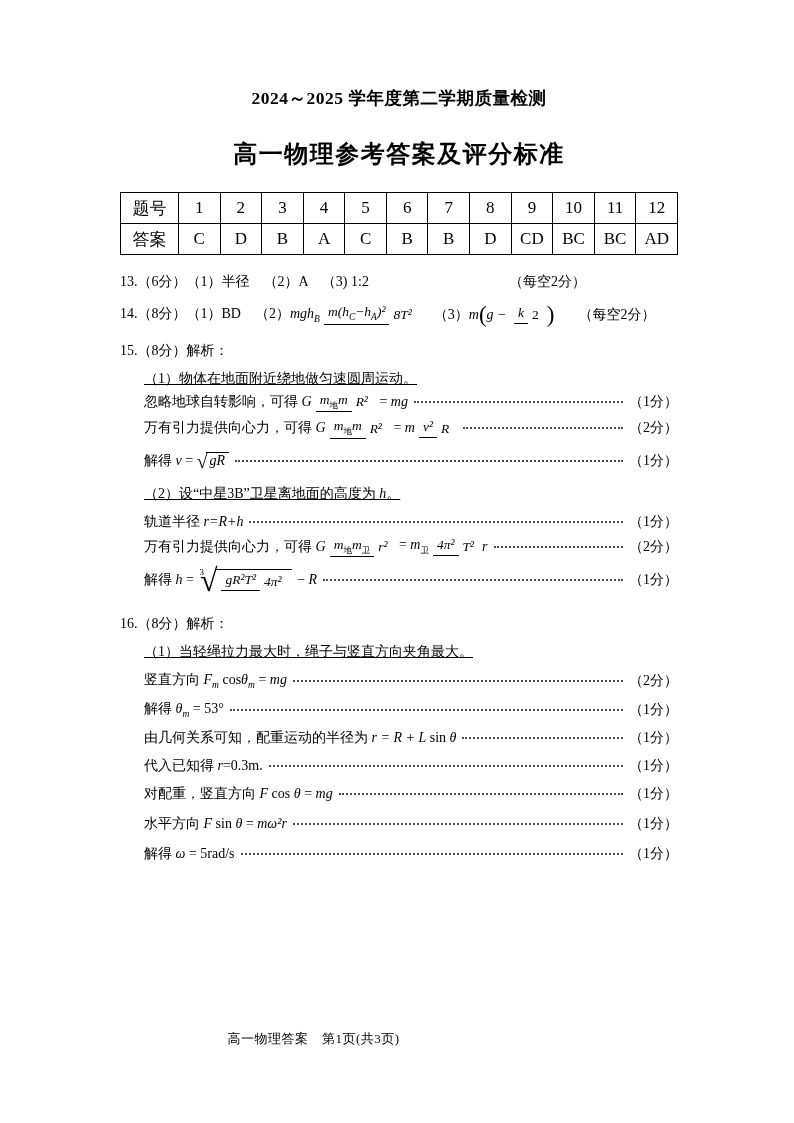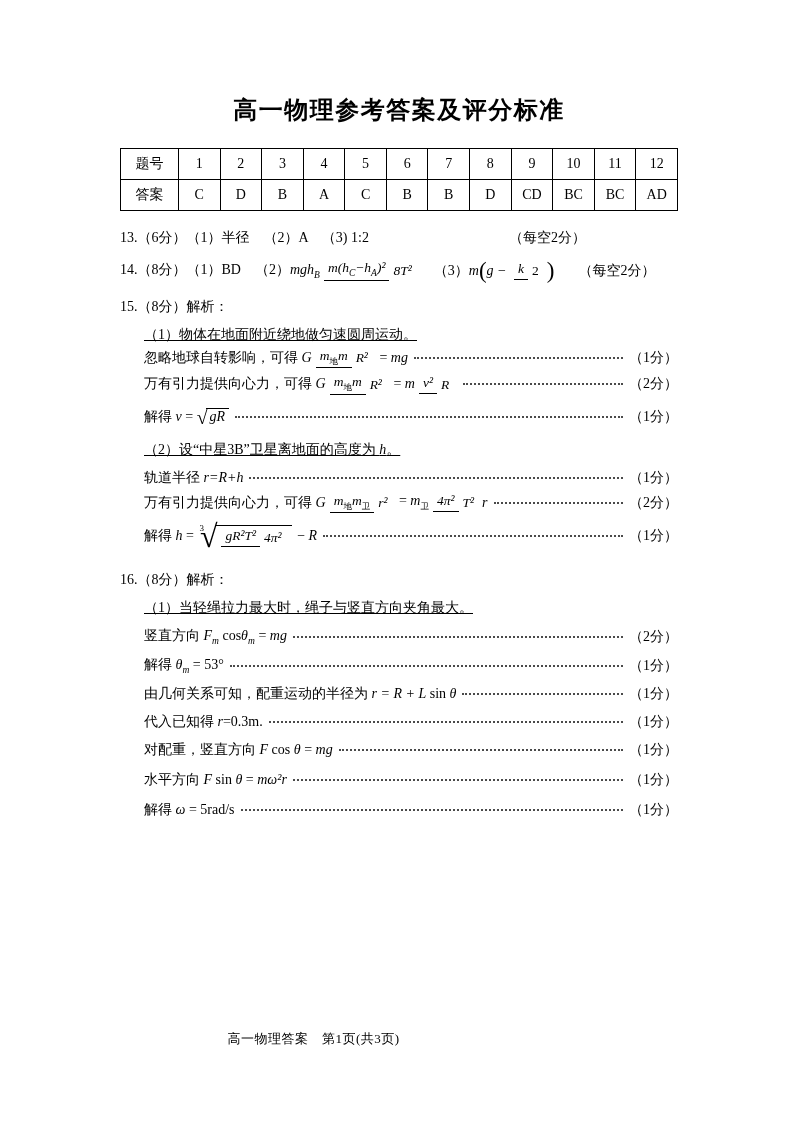--- a/index.html
+++ b/index.html
@@ -1,22 +1,22 @@
 <!DOCTYPE html>
 <html><head>
 <meta charset="utf-8">
 <title>高一物理参考答案及评分标准</title>
 <style>
 *{margin:0;padding:0;box-sizing:border-box;}
 body{width:794px;height:1123px;background:#ffffff;color:#000;font-family:"Liberation Serif","DejaVu Serif",serif;font-size:14px;position:relative;overflow:hidden;}
 .page{position:absolute;left:120px;top:86px;width:558px;}
 .title{text-align:center;font-size:17.5px;font-weight:600;letter-spacing:.5px;}
-.subtitle{text-align:center;font-size:24px;font-weight:700;letter-spacing:1.5px;margin-top:8px;}
+.subtitle{text-align:center;font-size:24px;font-weight:700;letter-spacing:1.5px;margin-top:28px;}
 table.ans{border-collapse:collapse;width:100%;table-layout:fixed;margin-top:22px;}
-table.ans td{border:1.4px solid #000;text-align:center;height:31px;font-size:14px;}
+table.ans td{border:1.4px solid #000;text-align:center;height:31px;font-size:17px;}
 col.c0{width:58px;}
 .hline{margin-top:16px;}
 .pline{margin-left:24px;text-decoration:underline;}
 .line{display:flex;align-items:center;}
 .line span,.pline span{white-space:pre;}
 .indent{margin-left:24px;}
 .grp{display:inline-block;}
 .var{font-style:italic;}
 sub{font-size:9.5px;font-style:italic;}
 sub.cjk{font-style:normal;font-size:8.5px;}
@@ -36,20 +36,21 @@
 .sp{display:inline-block;flex:0 0 auto;}
 .w140{width:140px;}.w24{width:24px;}
 .mt4{margin-top:4px;}.mt6{margin-top:6px;}.mt8{margin-top:8px;}.mt10{margin-top:10px;}.mt12{margin-top:12px;}.mt14{margin-top:14px;}.mt16{margin-top:16px;}.mt18{margin-top:18px;}.mt20{margin-top:20px;}
 .footer{position:absolute;left:0;top:1030px;width:627px;text-align:center;font-size:13px;letter-spacing:.5px;}
 </style>
 </head>
 <body>
 
 <div class="page">
 
+  <div class="title">2024～2025 学年度第二学期质量检测</div>
   <div class="subtitle">高一物理参考答案及评分标准</div>
 
   <table class="ans">
     <colgroup>
         <col class="c0">
         <col span="12">
       </colgroup>
     <tbody>
       <tr>
         <td>题号</td>

